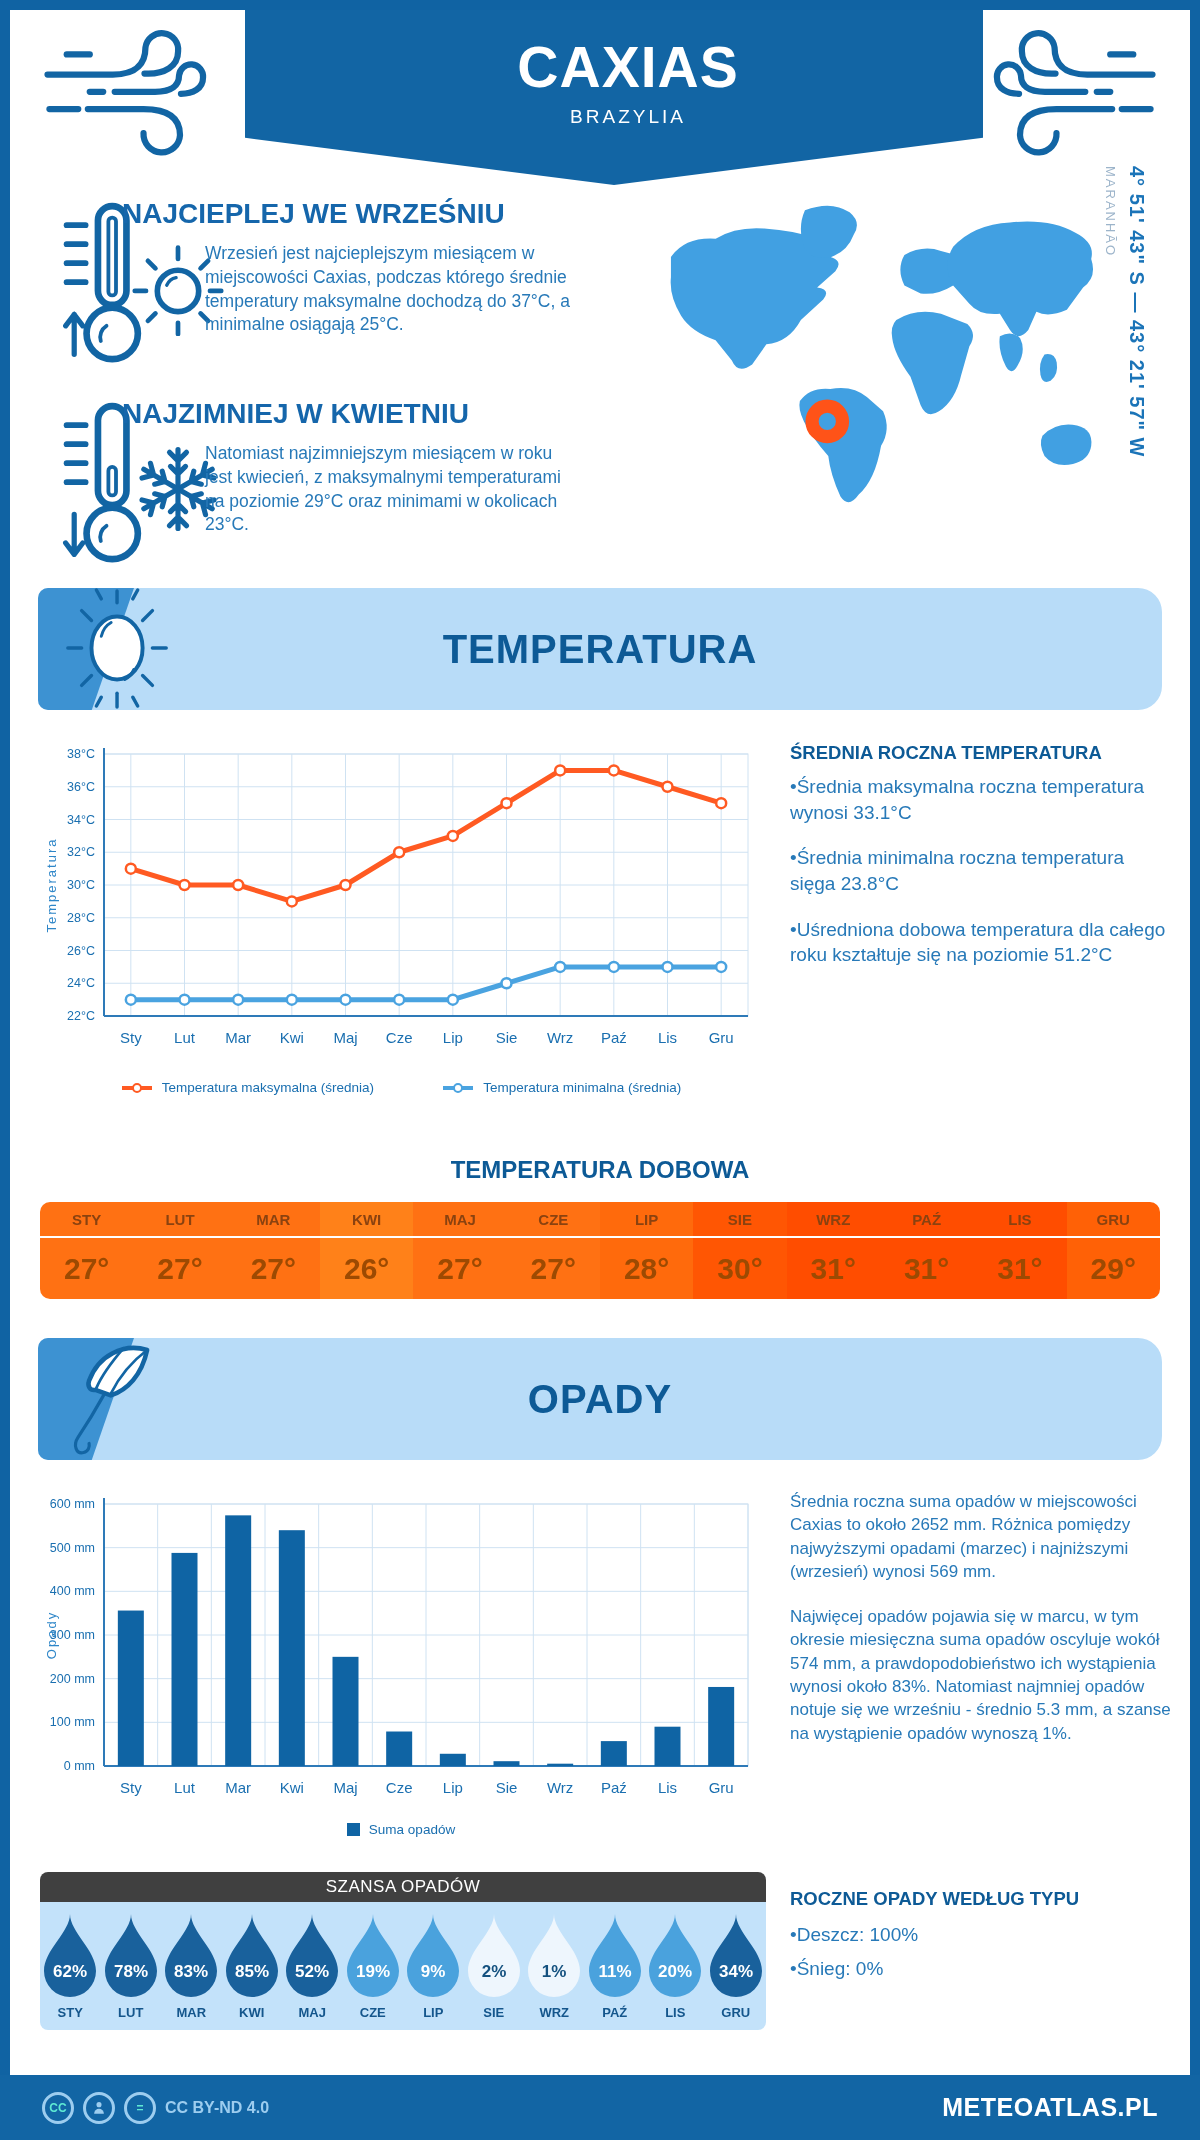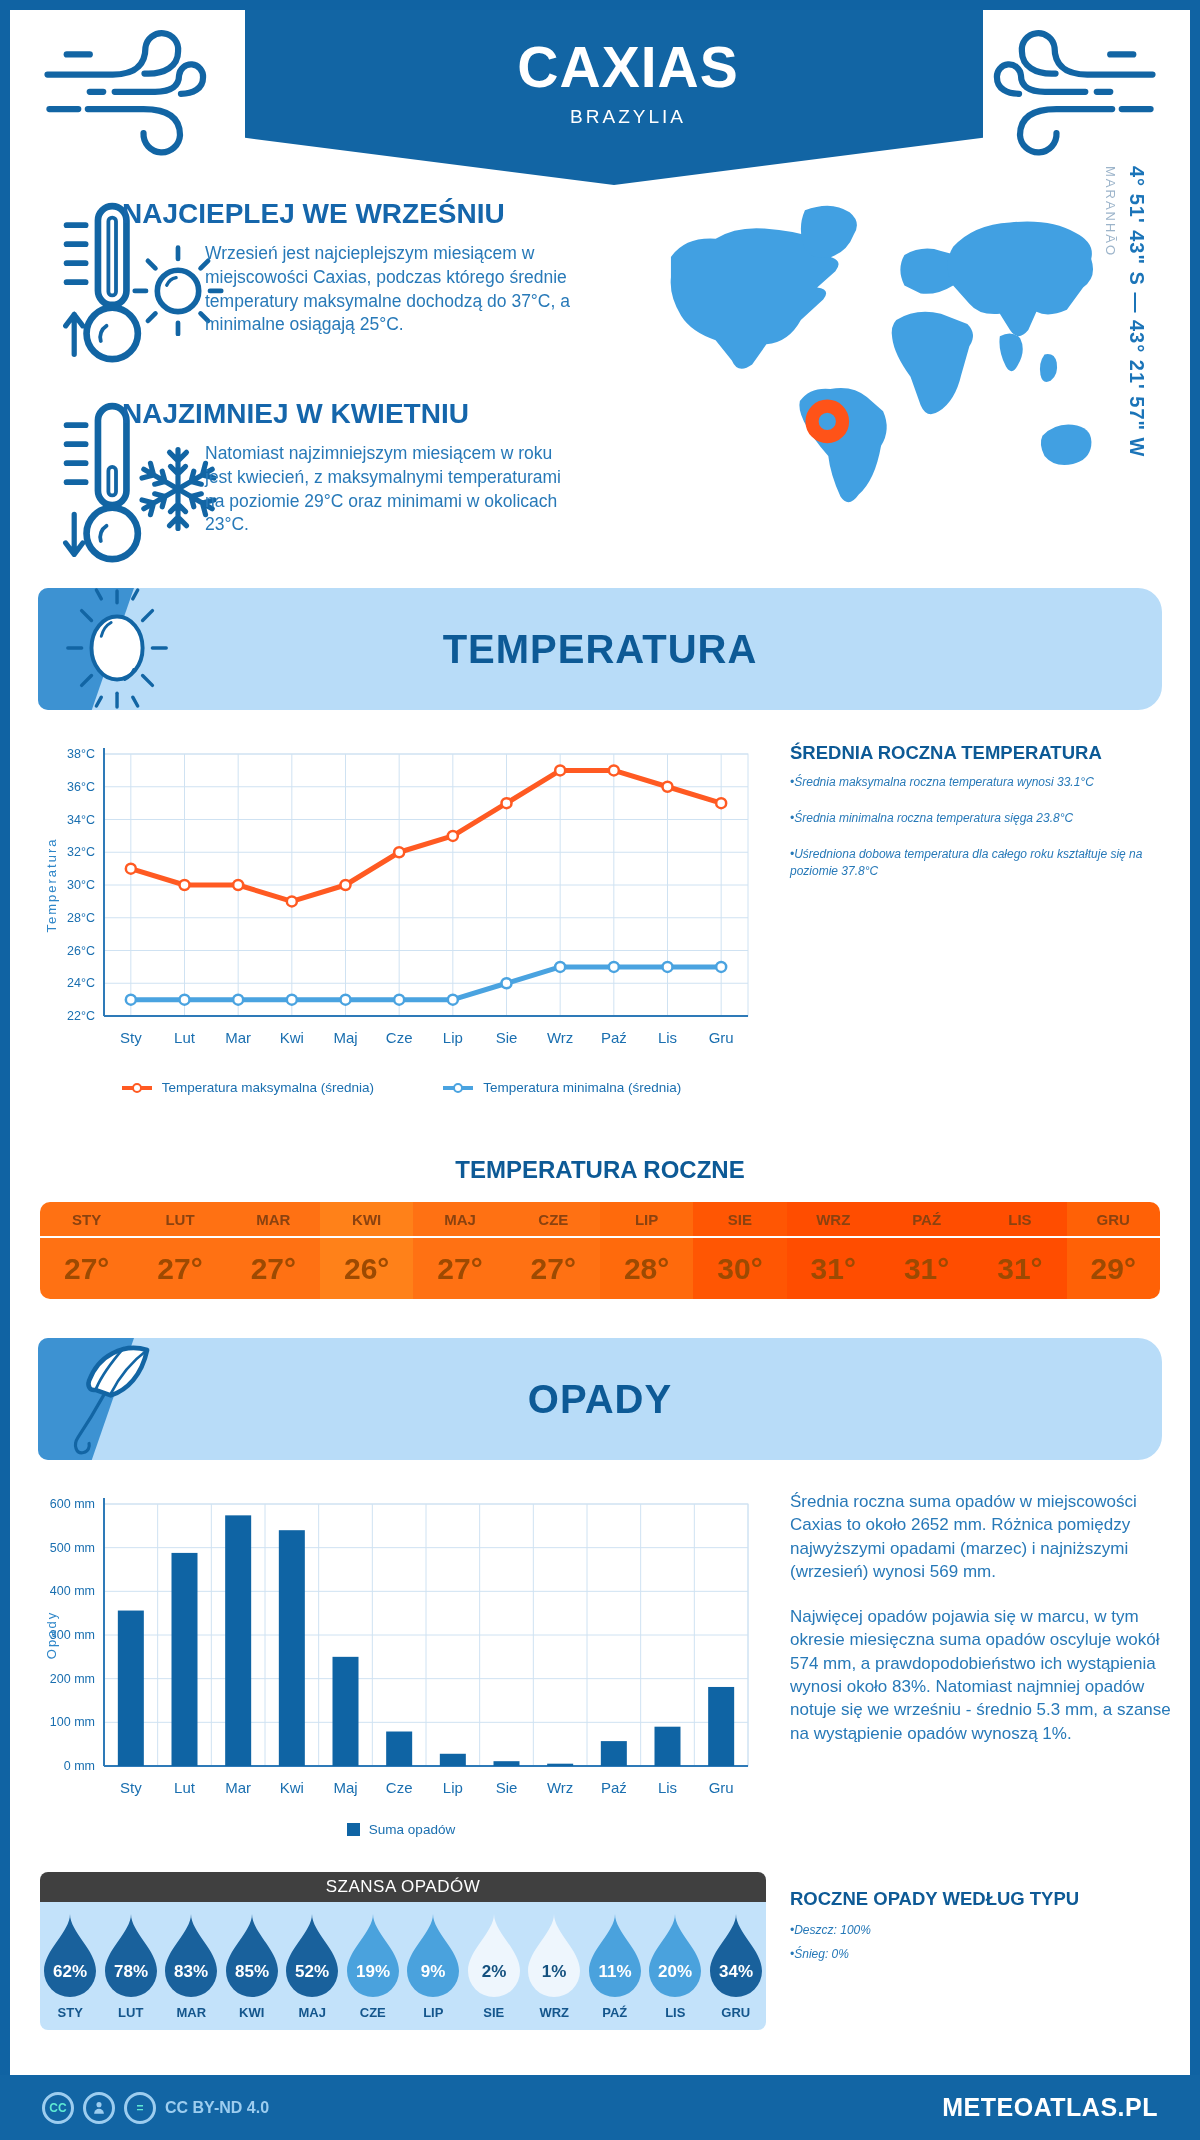--- a/index.html
+++ b/index.html
@@ -41,21 +41,21 @@
   .chart{position:absolute;left:42px;width:718px;height:332px;}
   .chart text{font-family:"Liberation Sans",sans-serif;}
   .legend{position:absolute;left:42px;width:718px;display:flex;justify-content:center;gap:68px;align-items:center;
           font-size:13.5px;color:#1a6fb0;}
   .legend-item{display:flex;align-items:center;gap:9px;}
   .legend-sq{width:13px;height:13px;background:#0f64a4;display:inline-block;}
 
   
   .annual{position:absolute;left:790px;top:742px;width:384px;}
   .col-head{font-size:18.5px;font-weight:700;color:#0d5a96;margin-bottom:10px;}
-  .bullet{font-size:12px;color:#2779b8;line-height:1.35;margin-bottom:20px;font-style:italic;}
+  .bullet{font-size:19px;color:#2779b8;line-height:1.35;margin-bottom:20px;}
   .bullet::before{content:"\2022 ";}
   .rain-text{position:absolute;left:790px;top:1490px;width:388px;}
   .rain-text p{margin:0 0 22px 0;font-size:17px;color:#2779b8;line-height:1.37;}
   .types{position:absolute;left:790px;top:1888px;width:388px;}
   .types .bullet{margin-bottom:8px;}
 
   
   .dobowa-title{position:absolute;left:0;right:0;top:1156px;text-align:center;font-size:24px;font-weight:700;color:#0d5a96;}
   .daily-table{position:absolute;left:40px;top:1202px;width:1120px;height:97px;border-radius:10px;overflow:hidden;display:flex;}
   .dt-col{flex:1;display:flex;flex-direction:column;}
@@ -315,24 +315,24 @@
           <circle cx="16" cy="6" r="4" fill="#fff" stroke="#4aa3e0" stroke-width="2"></circle>
         </svg>
       <span>Temperatura minimalna (średnia)</span>
     </div>
   </div>
 
   <div class="annual">
     <div class="col-head">ŚREDNIA ROCZNA TEMPERATURA</div>
     <div class="bullet">Średnia maksymalna roczna temperatura wynosi 33.1°C</div>
     <div class="bullet">Średnia minimalna roczna temperatura sięga 23.8°C</div>
-    <div class="bullet">Uśredniona dobowa temperatura dla całego roku kształtuje się na poziomie 37.8°C</div>
-  </div>
-
-  <div class="dobowa-title">TEMPERATURA ROCZNE</div>
+    <div class="bullet">Uśredniona dobowa temperatura dla całego roku kształtuje się na poziomie 51.2°C</div>
+  </div>
+
+  <div class="dobowa-title">TEMPERATURA DOBOWA</div>
   <div class="daily-table" id="daily-table">
       <div class="dt-col" style="background: rgb(255, 113, 19);">
         <div class="dt-m">STY</div>
         <div class="dt-v">27°</div>
       </div>
       <div class="dt-col" style="background: rgb(255, 113, 19);">
         <div class="dt-m">LUT</div>
         <div class="dt-v">27°</div>
       </div>
       <div class="dt-col" style="background: rgb(255, 113, 19);">

